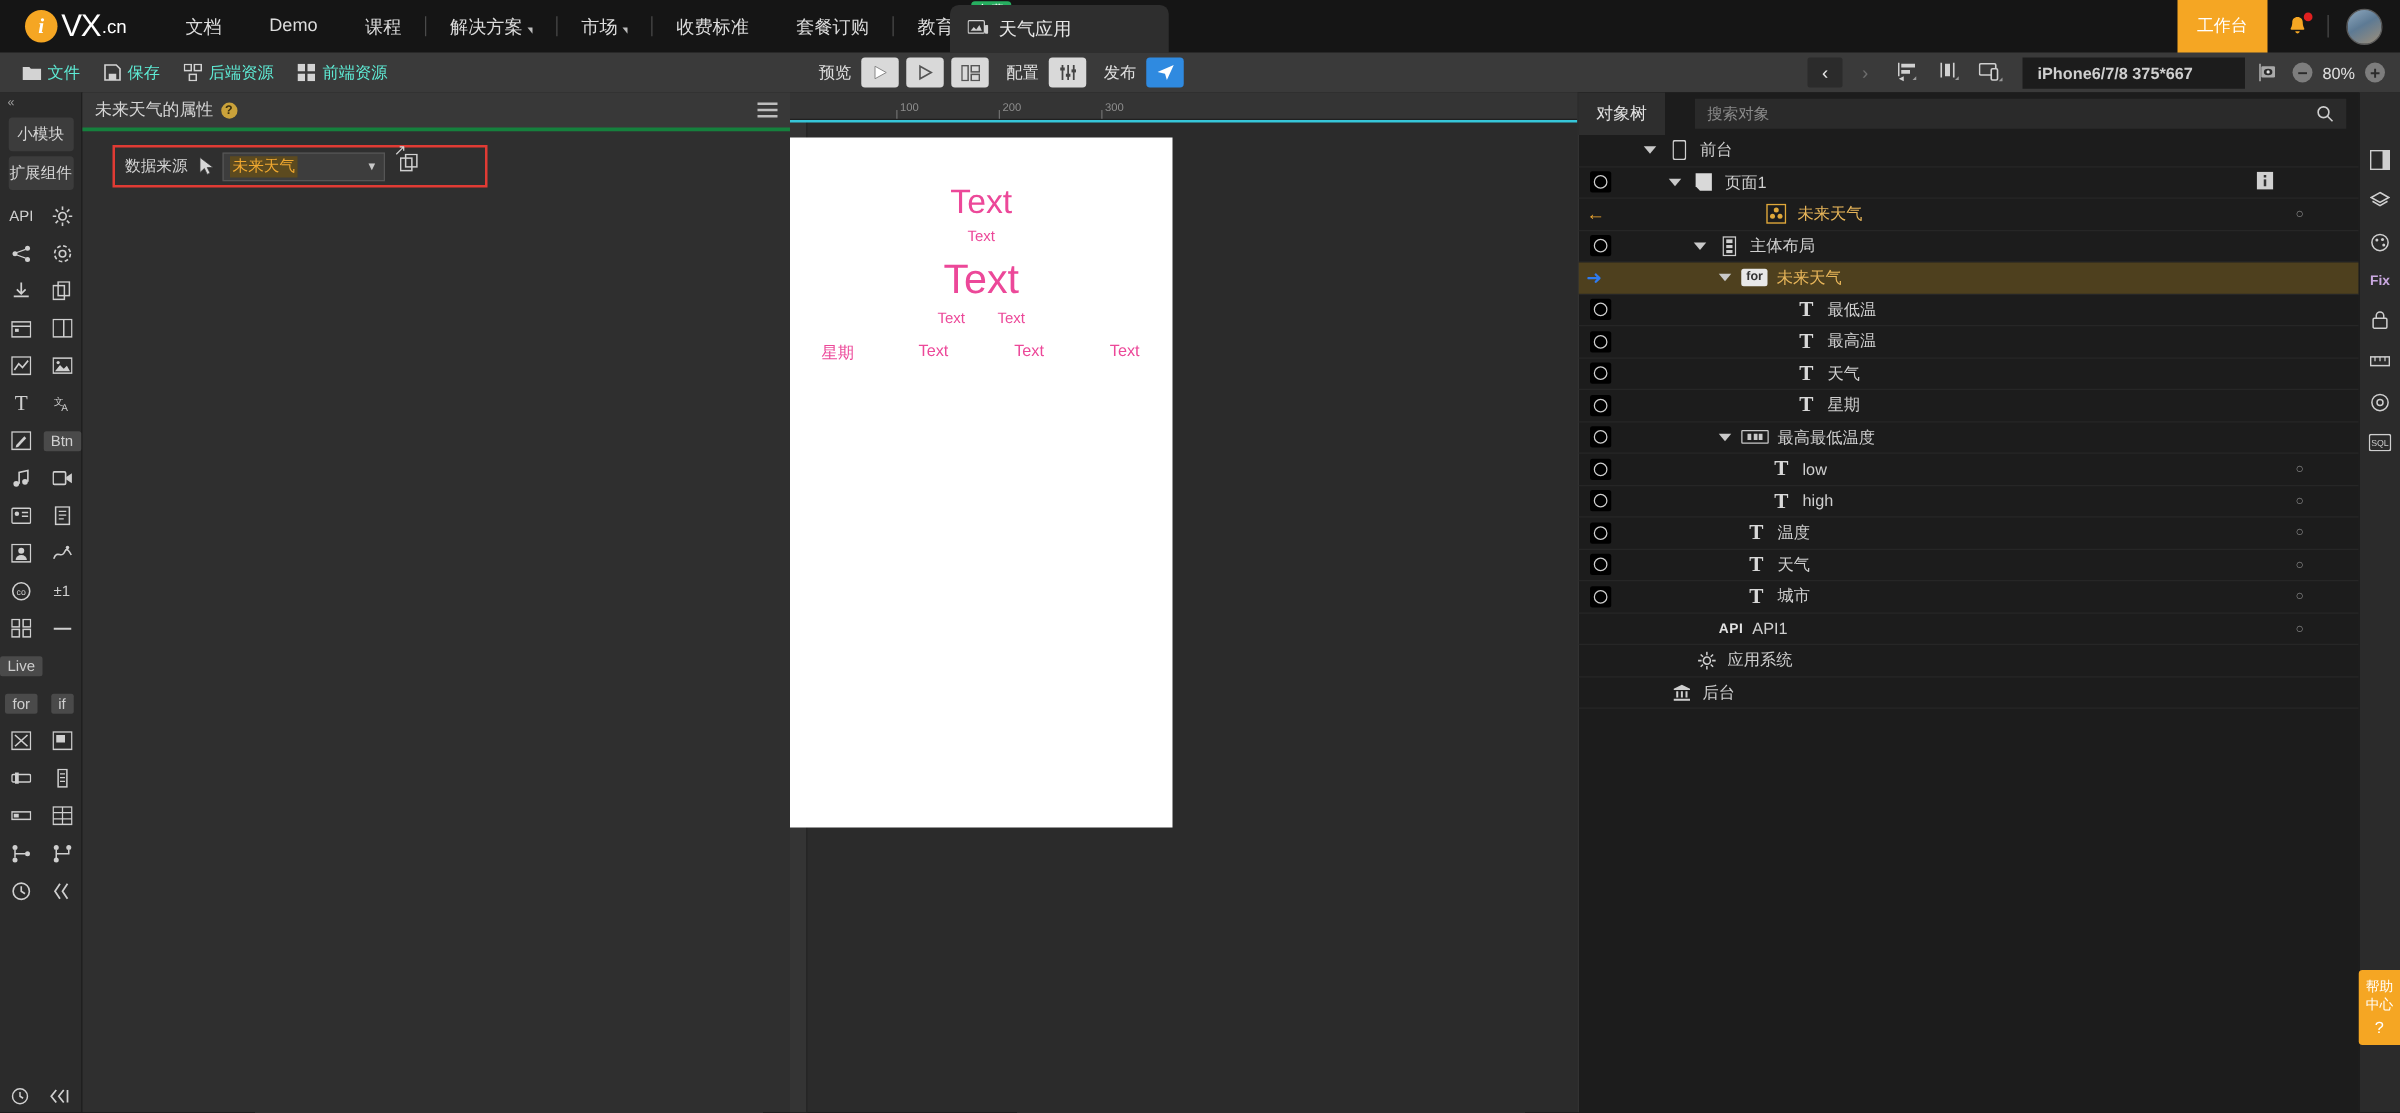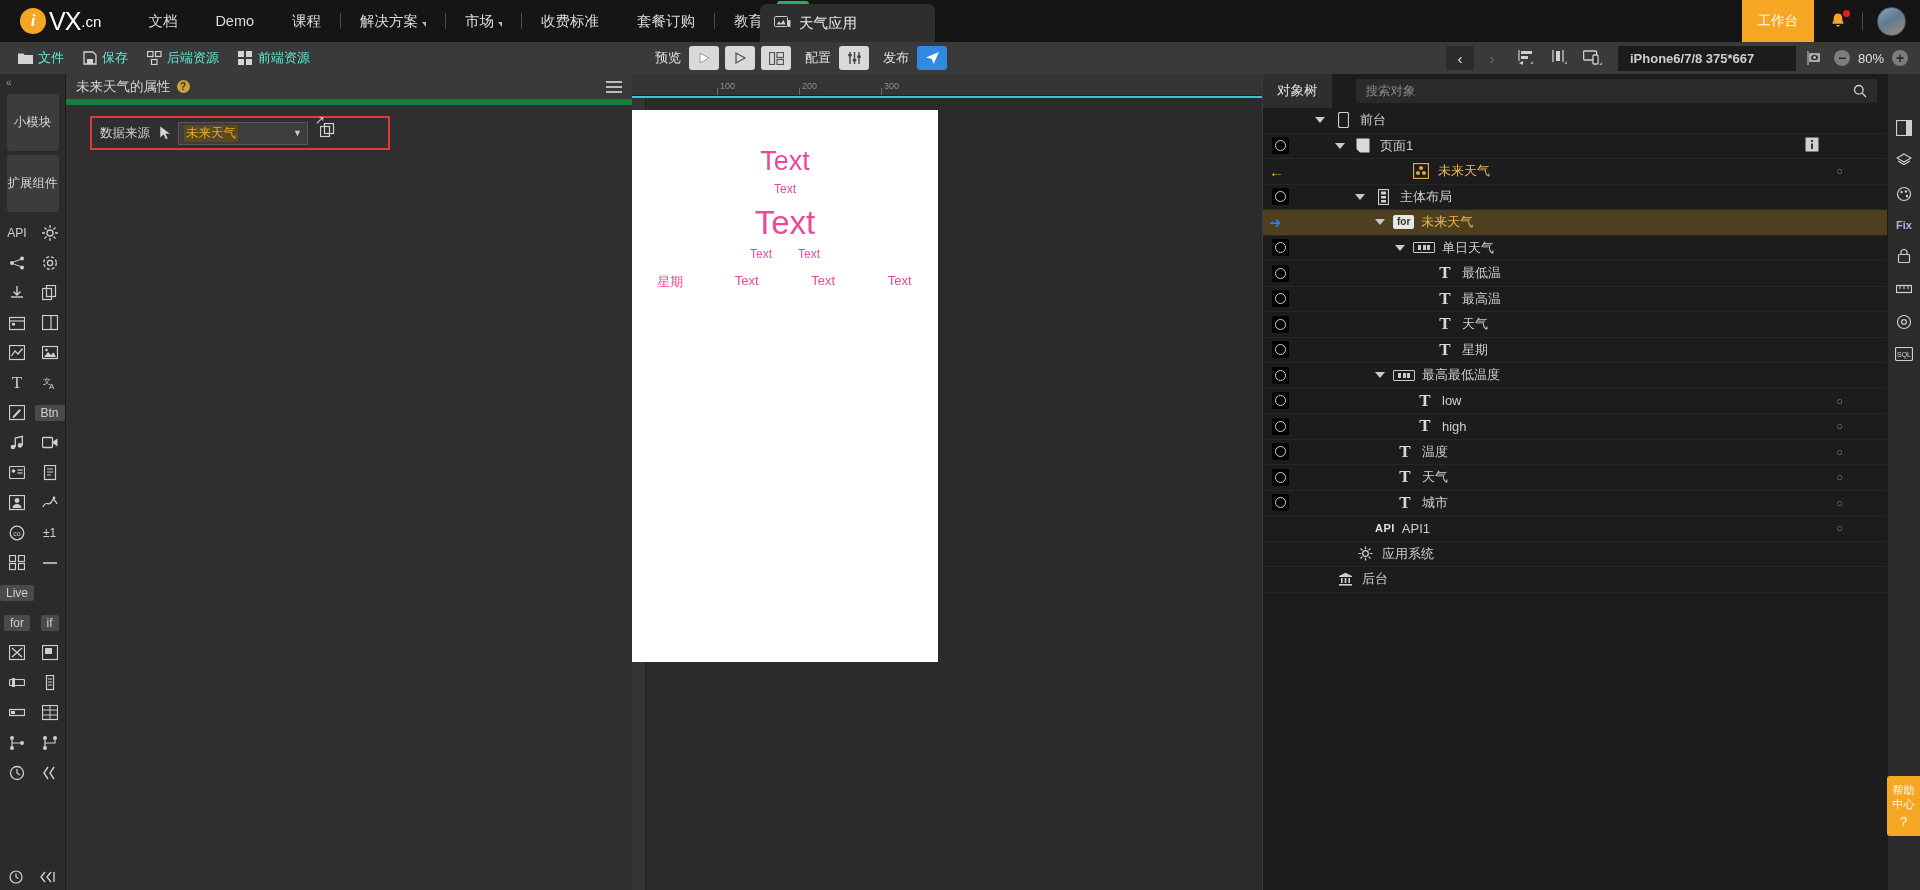--- a/index.html
+++ b/index.html
@@ -102,34 +102,34 @@
   }
 
   
   .rail {
     position:absolute; left:0; top:74px; width:66px; height:816px;
     background:#2b2b2b; border-right:1px solid #1d1d1d;
   }
   .rail-collapse { height:16px; color:#9a9a9a; font-size:10px; padding-left:6px; padding-top:3px; }
   .rail-chip {
     width:52px; margin:4px auto 0; background:#3c3c3c; color:#d5d5d5;
-    font-size:12.5px; text-align:center; padding:20px 0; border-radius:3px;
+    font-size:12.5px; text-align:center; padding:5px 0; border-radius:3px;
   }
   .rail-grid { margin-top:10px; display:grid; grid-template-columns:1fr 1fr; row-gap:8px; }
   .rail-cell { height:22px; display:flex; align-items:center; justify-content:center; color:#cfcfcf; }
   .rail-cell svg { display:block; }
   .rail-txt { font-size:12px; color:#cfcfcf; }
 
   
   .props {
     position:absolute; left:66px; top:74px; width:566px; height:816px;
     background:#2f2f2f;
   }
   .props-header {
-    height:31px; background:#383838; border-bottom:6px solid #15803d;
+    height:31px; background:#383838; border-bottom:3px solid #15803d;
     display:flex; align-items:center; padding:0 10px;
   }
   .props-title { font-size:13.5px; color:#d6d6d6; }
   .help-dot {
     width:13px; height:13px; border-radius:50%; background:#caa23a; color:#3a2f10;
     font-size:10px; display:flex; align-items:center; justify-content:center;
     margin-left:6px; font-weight:bold;
   }
   .hamburger { margin-left:auto; display:flex; flex-direction:column; gap:3px; }
   .hamburger i { display:block; width:16px; height:2px; background:#bdbdbd; }
@@ -860,36 +860,20 @@
             <span class="t-icon" style="width: auto;">
               <span class="chip-for">for</span>
             </span>
             <span class="t-label orange">未来天气</span>
           </div>
         </div>
         <div class="trow">
           <div class="eye-cell">
             <span class="eye"></span>
           </div>
-          <div style="display: flex; align-items: center; margin-left: 98px;">
-            <span class="tri" style="margin-right: 8px;"></span>
-            <span class="t-icon" style="width: auto;">
-              <span class="chip-box">
-                <i></i>
-                <i></i>
-                <i></i>
-              </span>
-            </span>
-            <span class="t-label">单日天气</span>
-          </div>
-        </div>
-        <div class="trow">
-          <div class="eye-cell">
-            <span class="eye"></span>
-          </div>
           <div style="display: flex; align-items: center; margin-left: 138px;">
             <span class="t-icon">
               <span class="t-T">T</span>
             </span>
             <span class="t-label">最低温</span>
           </div>
         </div>
         <div class="trow">
           <div class="eye-cell">
             <span class="eye"></span>

